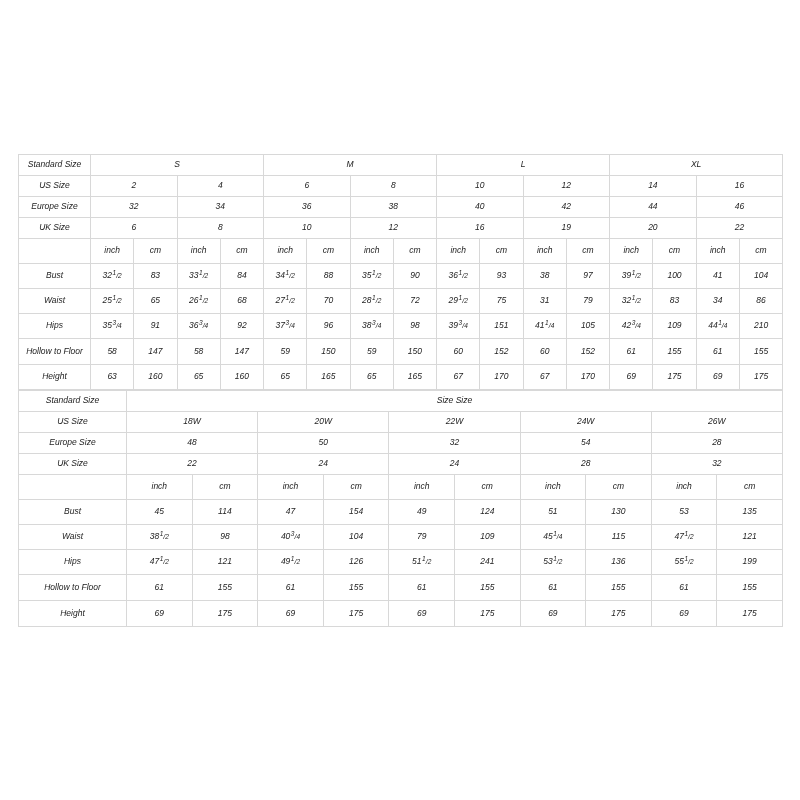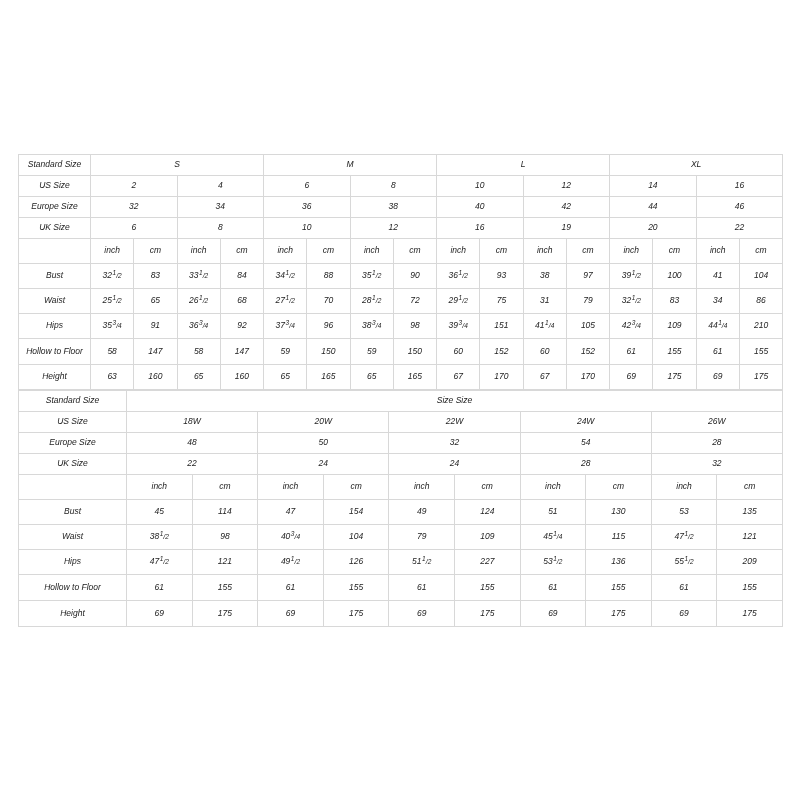--- a/index.html
+++ b/index.html
@@ -306,25 +306,25 @@
           <td>47<span class="frac"><sup>1</sup><span class="slash">/</span><sub>2</sub></span></td>
           <td>121</td>
         </tr>
         <tr class="med">
           <td class="rowlabel">Hips</td>
           <td>47<span class="frac"><sup>1</sup><span class="slash">/</span><sub>2</sub></span></td>
           <td>121</td>
           <td>49<span class="frac"><sup>1</sup><span class="slash">/</span><sub>2</sub></span></td>
           <td>126</td>
           <td>51<span class="frac"><sup>1</sup><span class="slash">/</span><sub>2</sub></span></td>
-          <td>227</td>
+          <td>241</td>
           <td>53<span class="frac"><sup>1</sup><span class="slash">/</span><sub>2</sub></span></td>
           <td>136</td>
           <td>55<span class="frac"><sup>1</sup><span class="slash">/</span><sub>2</sub></span></td>
-          <td>209</td>
+          <td>199</td>
         </tr>
         <tr class="tall">
           <td class="rowlabel">Hollow to Floor</td>
           <td>61</td>
           <td>155</td>
           <td>61</td>
           <td>155</td>
           <td>61</td>
           <td>155</td>
           <td>61</td>

